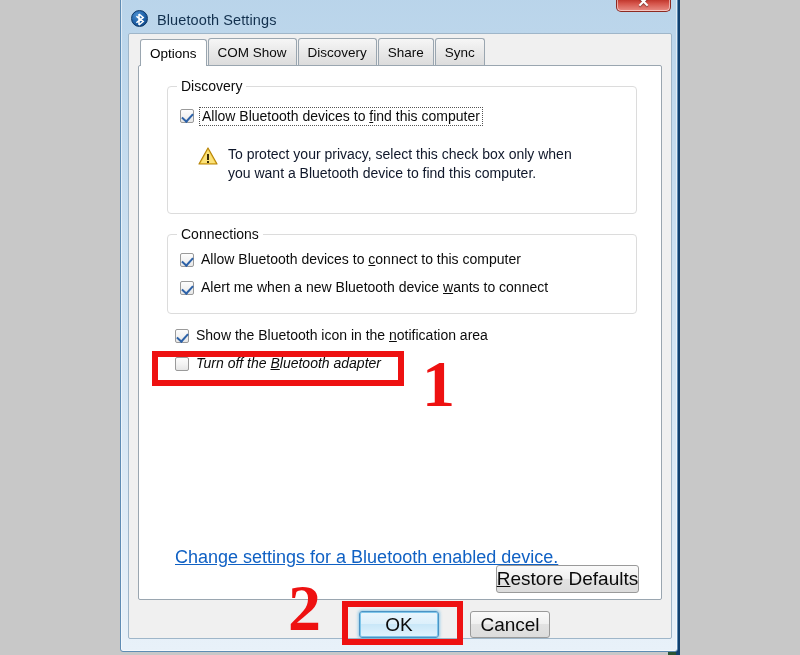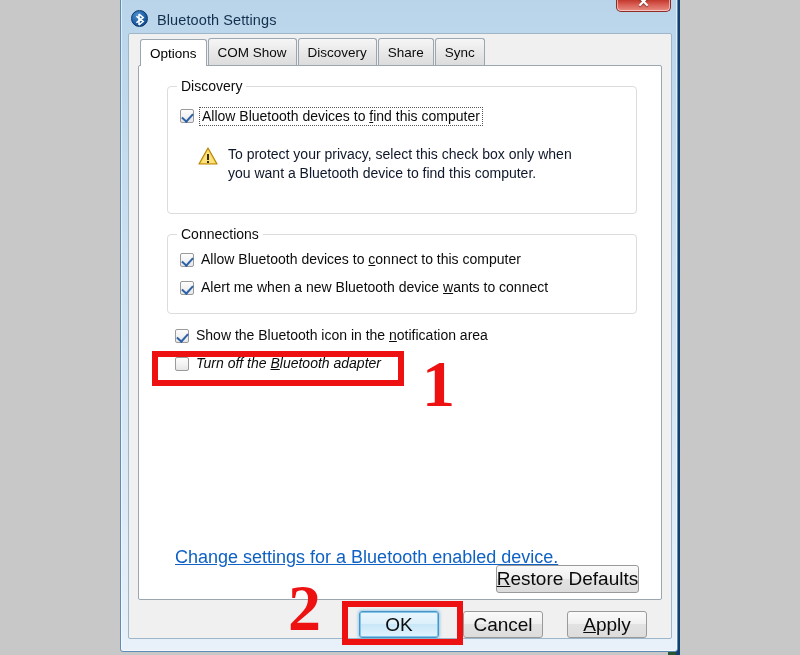--- a/index.html
+++ b/index.html
@@ -304,21 +304,21 @@
     width: 80px;
     height: 27px;
     margin-top: 8px;
   }
   #btn-ok {
     left: 229px;
     border: 1px solid #4b93c4;
     background: linear-gradient(to bottom, #eaf6fd 0%, #dcf0fb 48%, #c9e7f8 50%, #e2f3fd 100%);
     box-shadow: 0 0 0 1px #7fc6ea inset, 0 0 3px 1px rgba(80,175,225,.55);
   }
-  #btn-cancel { left: 333px; }
+  #btn-cancel { left: 340px; }
   #btn-apply { left: 437px; }
 
   
   .anno-box {
     position: absolute;
     border: 6px solid #ee1111;
     box-sizing: border-box;
     pointer-events: none;
     z-index: 20;
   }
@@ -432,23 +432,20 @@
 
     </div>
 
     <div id="footer">
       <div class="btn footer-btn" id="btn-ok">
         <span>OK</span>
       </div>
       <div class="btn footer-btn" id="btn-cancel">
         <span>Cancel</span>
       </div>
-      <div class="btn footer-btn" id="btn-apply">
-        <span><u>A</u><span>pply</span></span>
-      </div>
     </div>
 
   </div>
 </div>
 
 <div class="anno-box" id="anno-box-1"></div>
 <div class="anno-num" id="anno-num-1">1</div>
 <div class="anno-box" id="anno-box-2"></div>
 <div class="anno-num" id="anno-num-2">2</div>
 

